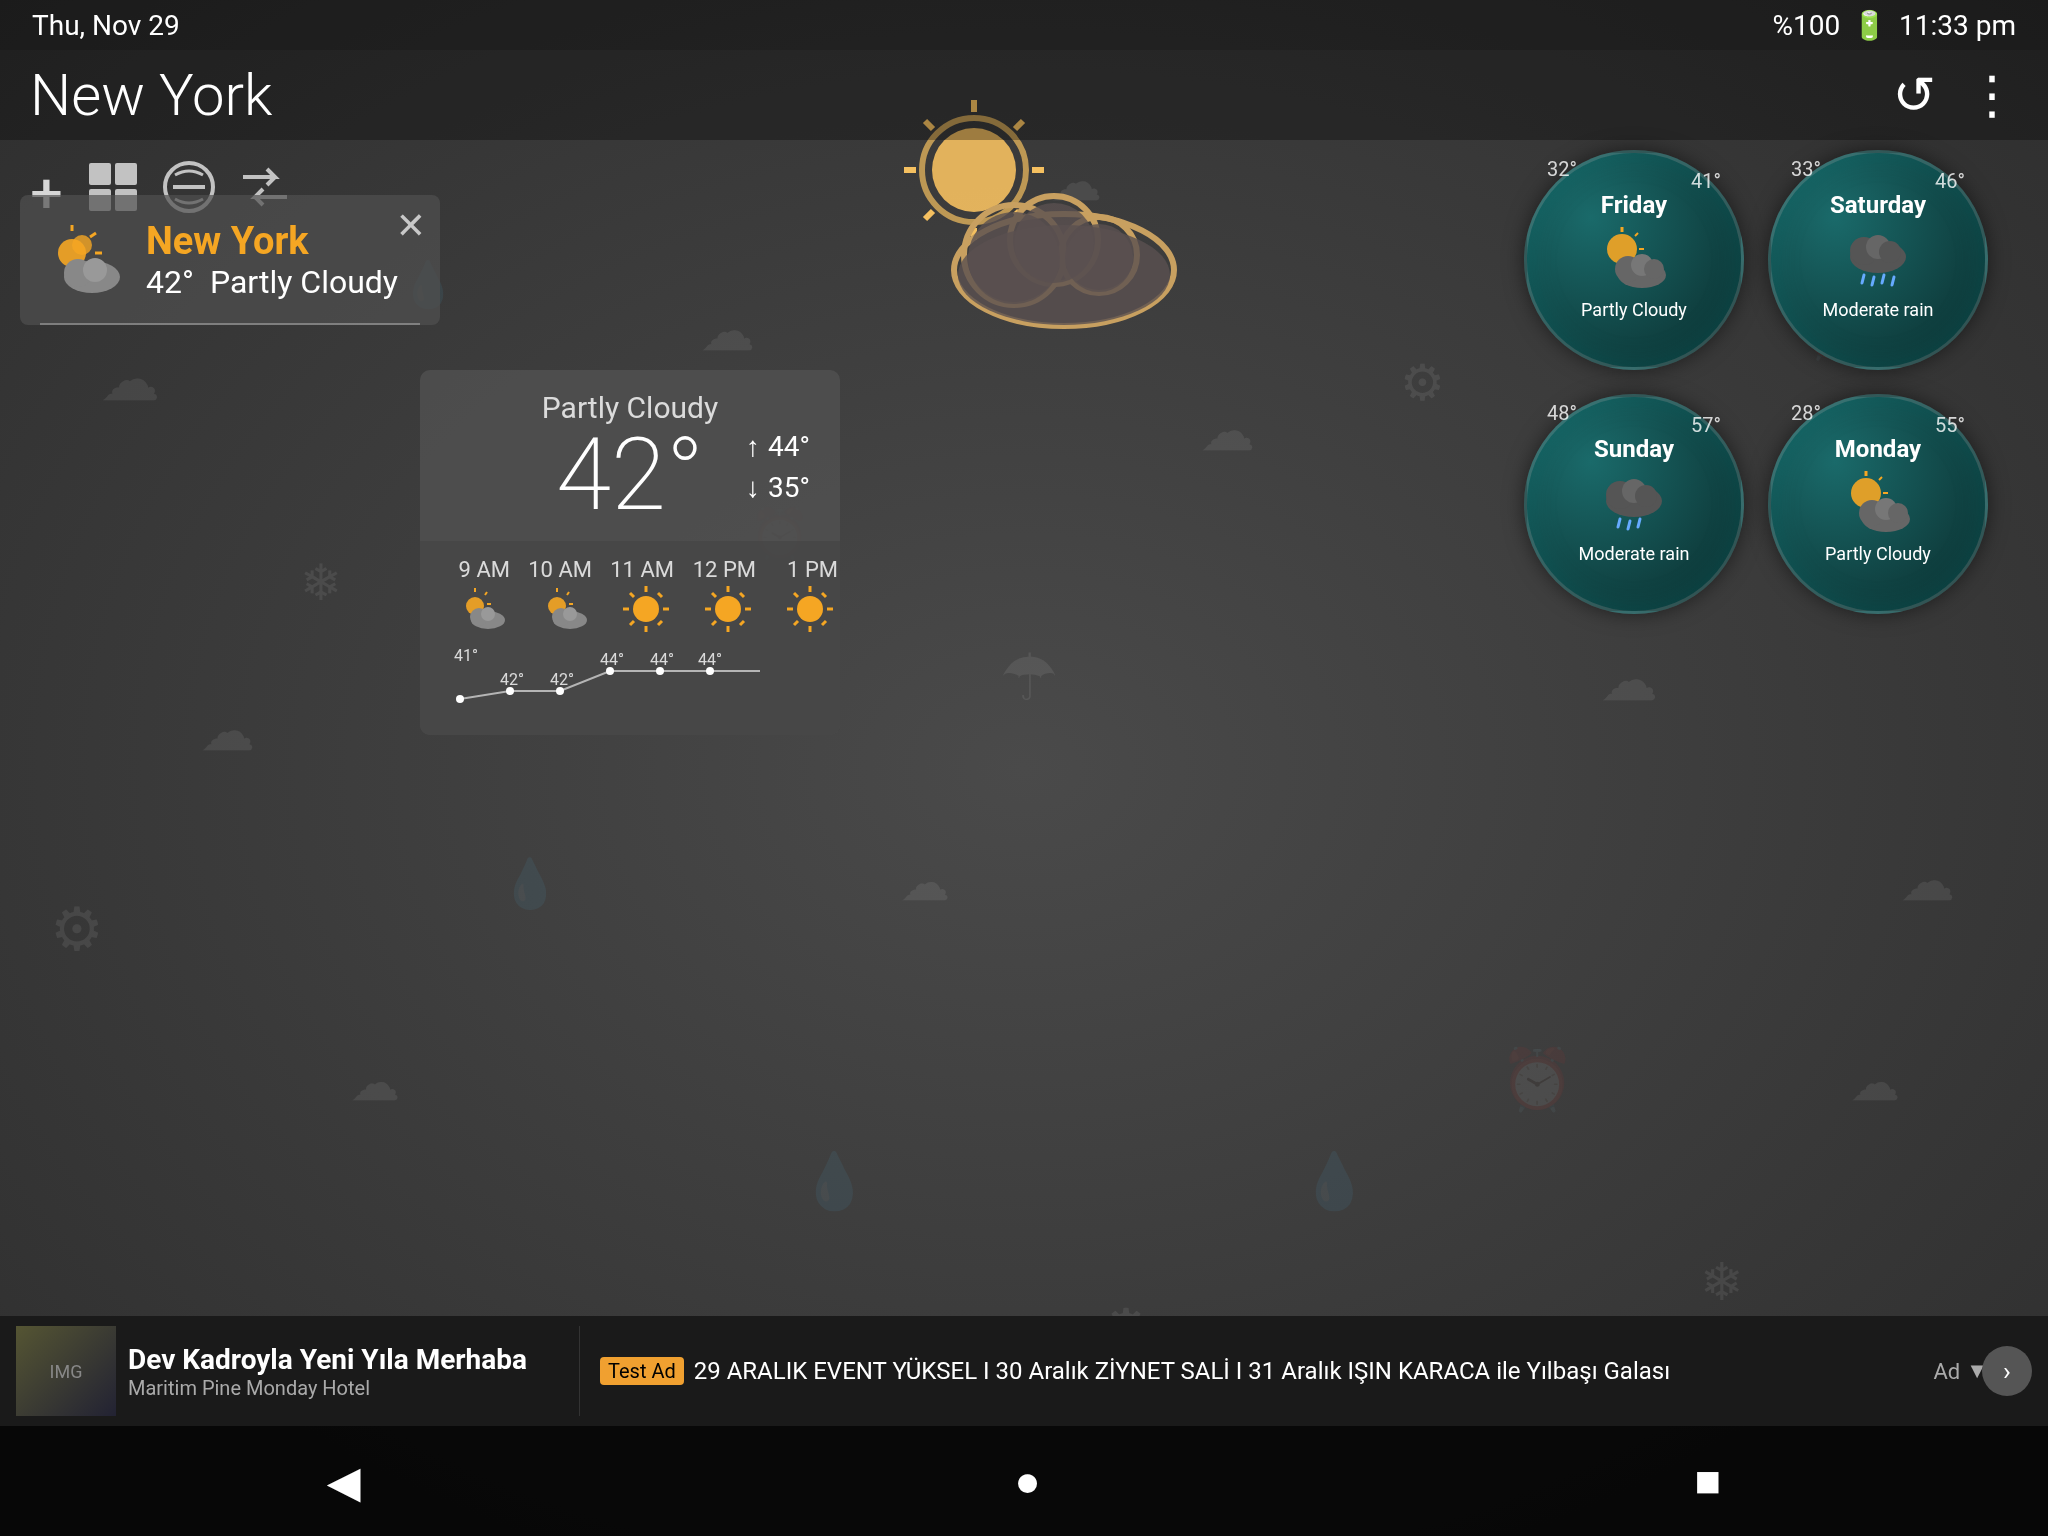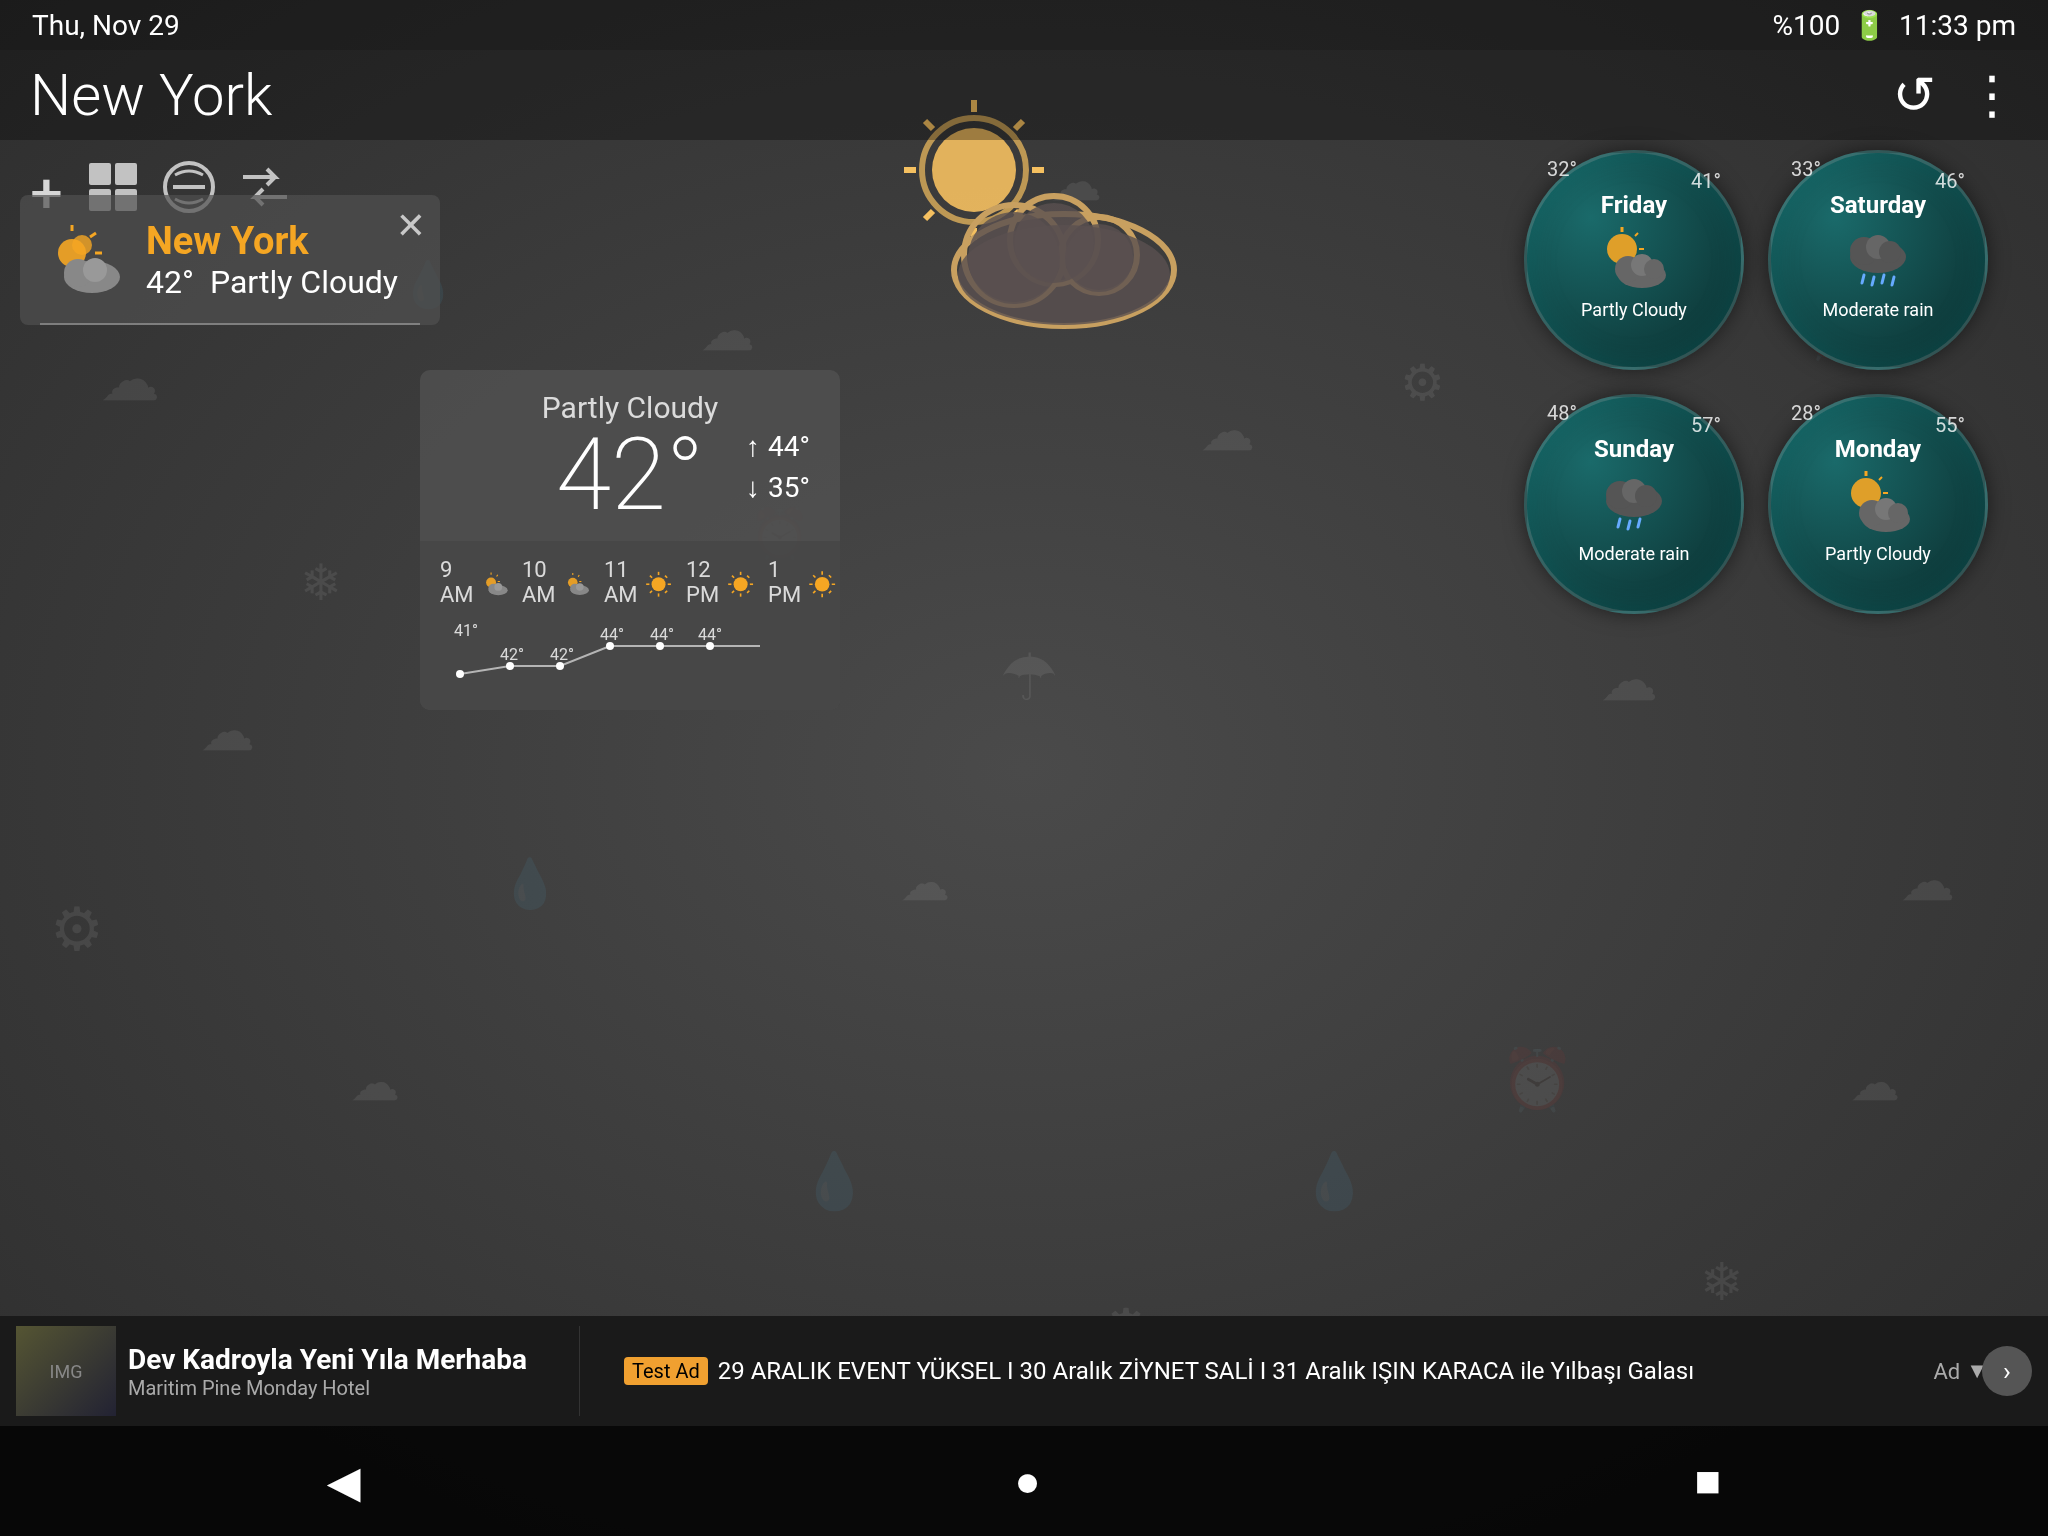--- a/index.html
+++ b/index.html
@@ -205,23 +205,22 @@
       padding: 16px 10px 10px;
     }
     .hourly-row {
       display: flex;
       align-items: flex-end;
       gap: 12px;
       padding: 0 10px;
     }
     .hour-item {
       display: flex;
-      flex-direction: row;
-      align-items: flex-start;
-      gap: 6px;
+      flex-direction: column;
+      align-items: flex-end;
       min-width: 70px;
     }
     .hour-label {
       color: rgba(255,255,255,0.8);
       font-size: 22px;
     }
 
     
     .day-forecast-grid {
       position: absolute;
@@ -310,21 +309,20 @@
     
     .ad-bar {
       position: absolute;
       bottom: 110px; left: 0; right: 0;
       height: 110px;
       background: #1a1a1a;
       display: flex;
       align-items: center;
       z-index: 15;
       overflow: hidden;
-      gap: 24px;
     }
     .ad-left {
       display: flex;
       align-items: center;
       gap: 12px;
       width: 580px;
       padding: 0 16px;
       border-right: 1px solid #333;
       flex-shrink: 0;
     }

